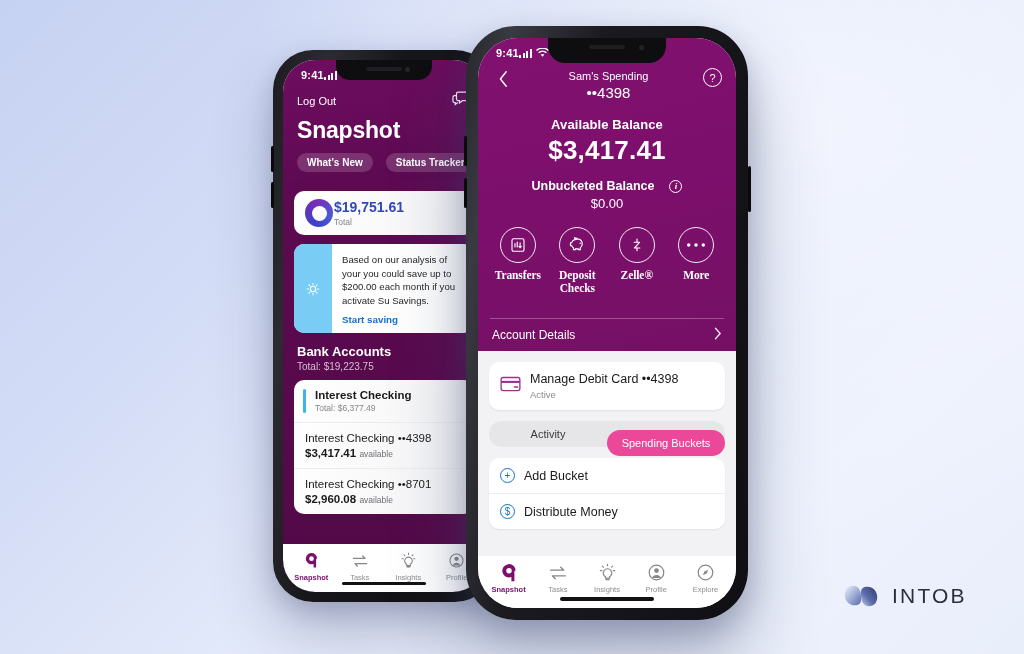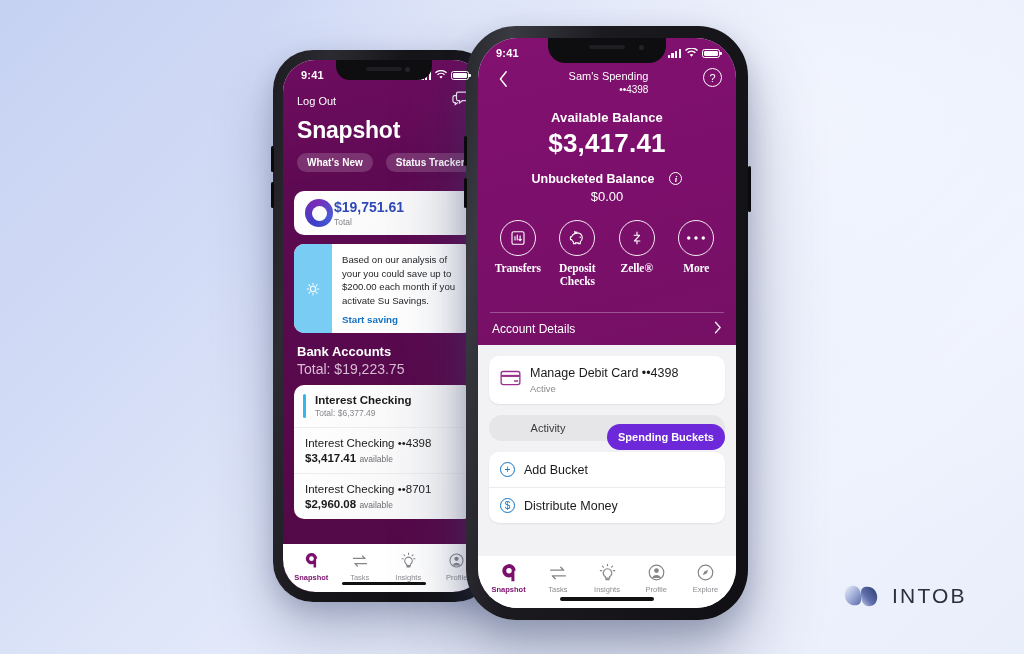--- a/index.html
+++ b/index.html
@@ -56,21 +56,21 @@
     width: 36px; height: 4px; border-radius: 3px; background: #1e1e23;
   }
   .notch .cam {
     position: absolute; right: 22px; top: 7px;
     width: 5px; height: 5px; border-radius: 50%; background: #23232a;
   }
 
   
   .statusbar {
     position: relative; height: 26px; flex: none;
-    display: flex; align-items: center; justify-content: space-between;
+    display: flex; align-items: center; 
     padding: 4px 16px 0 18px; color: #fff; z-index: 30;
   }
   .sb-time { font-size: 11px; font-weight: bold; letter-spacing: .2px; }
   .sb-icons { display: flex; align-items: center; gap: 4px; }
   .bars { display: flex; align-items: flex-end; gap: 1.5px; height: 9px; }
   .bars i { display: block; width: 2.2px; background: #fff; border-radius: .5px; }
   .bars i:nth-child(1){height:3px;} .bars i:nth-child(2){height:5px;}
   .bars i:nth-child(3){height:7px;} .bars i:nth-child(4){height:9px;}
   .batt {
     width: 18px; height: 9px; border: 1.2px solid #fff; border-radius: 2.6px;
@@ -90,31 +90,31 @@
   .hero-top {
     display: flex; align-items: flex-start; justify-content: space-between;
     padding: 4px 14px 0 14px;
   }
   .icon-btn {
     width: 22px; height: 22px; display:flex; align-items:center; justify-content:center;
     color:#fff;
   }
   .acct-title { text-align: center; color:#fff; line-height:1.25; padding-top:2px; }
   .acct-name { font-size: 11px; }
-  .acct-num  { font-size: 10px; text-align: right; }
+  .acct-num  { font-size: 15px; }
   .help-circle {
     width: 19px; height: 19px; border: 1.3px solid #fff; border-radius: 50%;
     display:flex; align-items:center; justify-content:center;
     font-size: 11px; color:#fff;
   }
   .bal-wrap { text-align:center; color:#fff; padding: 14px 0 0; }
   .bal-label { font-size: 13px; font-weight: bold; letter-spacing:.1px; }
   .bal-amount { font-size: 26px; font-weight: bold; letter-spacing: .2px; margin-top: 3px; }
   .unbucketed {
-    display:flex; align-items:flex-start; justify-content:center; gap:15px;
+    display:flex; align-items:flex-end; justify-content:center; gap:15px;
     margin-top: 13px; font-size: 12.5px; font-weight: bold; color:#fff;
   }
   .info-i {
     width: 13px; height: 13px; border:1.1px solid #fff; border-radius:50%;
     display:flex;align-items:center;justify-content:center;
     font-size:9px; font-style:italic; font-family:"Liberation Serif", serif;
   }
   .unbucketed-amt { text-align:center; color:#fff; font-size:13px; margin-top:3px; }
 
   .actions { display:flex; padding: 16px 10px 9px; font-family: Liberation Serif, serif; }
@@ -151,21 +151,21 @@
 
   .segmented {
     margin-top: 11px; background:#e6e6e8; border-radius: 16px;
     display:flex; padding: 0; height: 26px; align-items:center;
   }
   .seg {
     flex:1; height:26px; border-radius:16px;
     display:flex; align-items:center; justify-content:center;
     font-size: 11px; color:#3b3b3f;
   }
-  .seg.active { background:#6d28d9; color:#fff; font-weight:bold;margin-top:18px; }
+  .seg.active { background:#ec4899; color:#fff; font-weight:normal;margin-top:18px; }
 
   .list-card { margin-top: 11px; overflow:hidden; }
   .list-row {
     display:flex; align-items:center; gap:9px;
     padding: 10px 11px; font-size: 12.5px; color:#1a1a1a;
   }
   .list-row + .list-row { border-top: 1px solid #ececee; }
   .circ-icon {
     width: 15px; height:15px; border-radius:50%; border:1.3px solid #1472c4;
     color:#1472c4; display:flex; align-items:center; justify-content:center;
@@ -226,21 +226,21 @@
   .tip-left {
     width: 38px; background:#79cdf5; flex:none;
     display:flex; align-items:center; justify-content:center; color:#fff;
   }
   .tip-body { padding: 9px 9px 8px 10px; }
   .tip-text { font-size: 9.6px; color:#26262a; line-height: 1.42; }
   .tip-link { font-size: 9.8px; color:#1472c4; font-weight:bold; margin-top: 7px; }
 
   .b-section { padding: 11px 14px 0; }
   .b-sec-title { color:#fff; font-size: 13px; font-weight:bold; }
-  .b-sec-sub { color:#d8bcd3; font-size: 14px; margin-top: 2px; }
+  .b-sec-sub { color:#d8bcd3; font-size: 10px; margin-top: 2px; }
 
   .acct-card {
     margin: 8px 11px 0; background: linear-gradient(100deg,#fff 0%,#f3f3f5 100%);
     border-radius: 10px; overflow:hidden;
   }
   .acct-head { display:flex; gap:9px; padding: 9px 11px 9px 9px; }
   .acct-bar { width: 3px; border-radius:2px; background:#38b6e8; flex:none; }
   .acct-head-title { font-size: 11.5px; font-weight:bold; color:#1a1a1a; }
   .acct-head-sub { font-size: 8.5px; color:#86868b; margin-top: 2px; }
   .acct-row { padding: 9px 11px; border-top:1px solid #ececee; }

